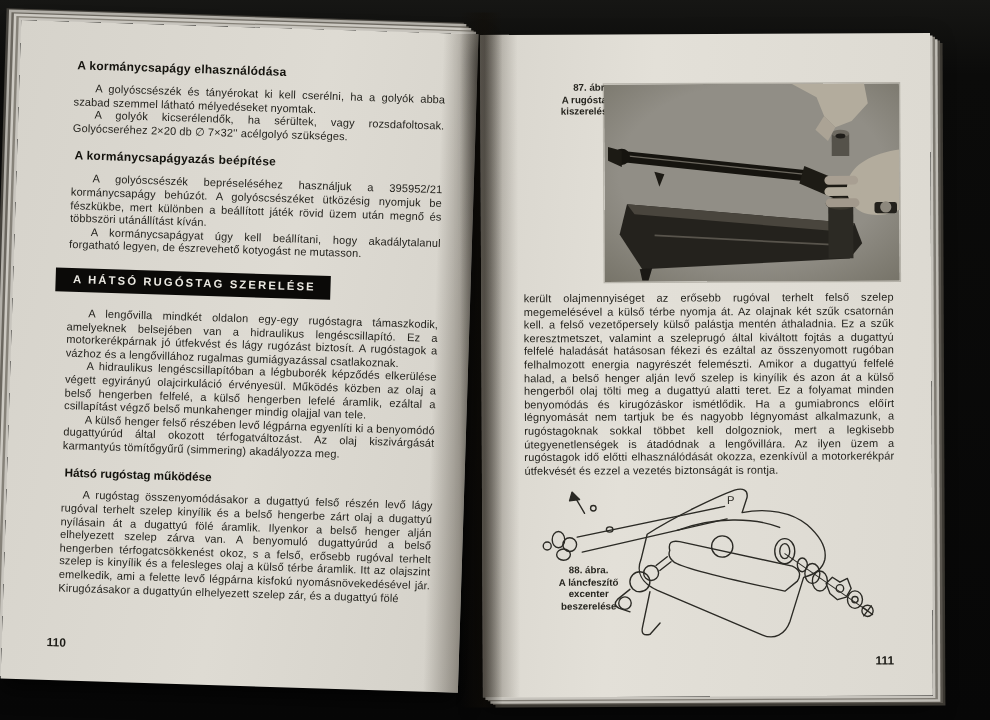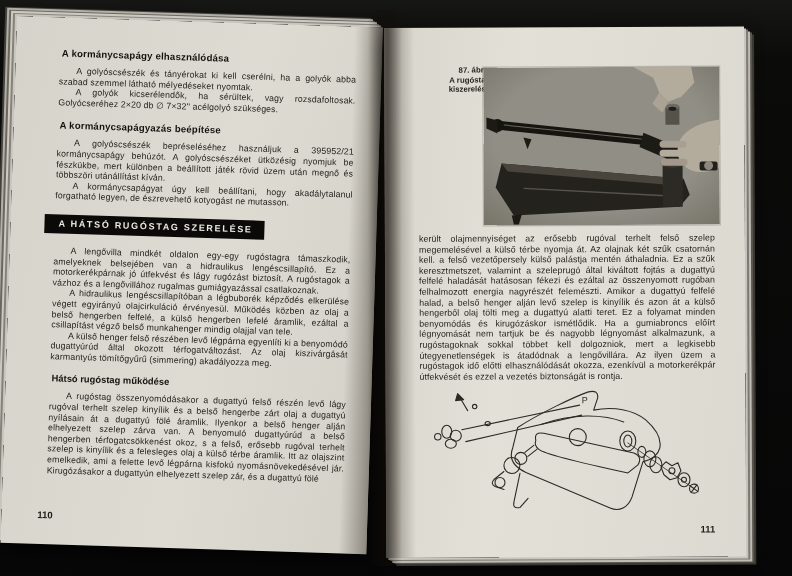--- a/index.html
+++ b/index.html
@@ -195,18 +195,24 @@
         <circle cx="250" cy="88" r="3"></circle>
         <ellipse cx="262" cy="97" rx="6" ry="7"></ellipse>
         <circle cx="262" cy="97" r="2.5"></circle>
         <circle cx="272" cy="106" r="4.5"></circle>
         <path d="M268,103 L276,109 M269,110 L275,102"></path>
 
         <text x="160" y="20" font-size="9" font-family="Liberation Sans, sans-serif" fill="#2b2a25" stroke="none">P</text>
       </svg>
     </div>
 
+    <div class="fig88-caption">
+      <div>88. ábra.</div>
+      <div>A láncfeszítő</div>
+      <div>excenter</div>
+      <div>beszerelése</div>
+    </div>
 
     <div class="pagenum pagenum-right">111</div>
   </div>
 
   <div class="gutter-shadow"></div>
 </div>
 
 </body></html>

